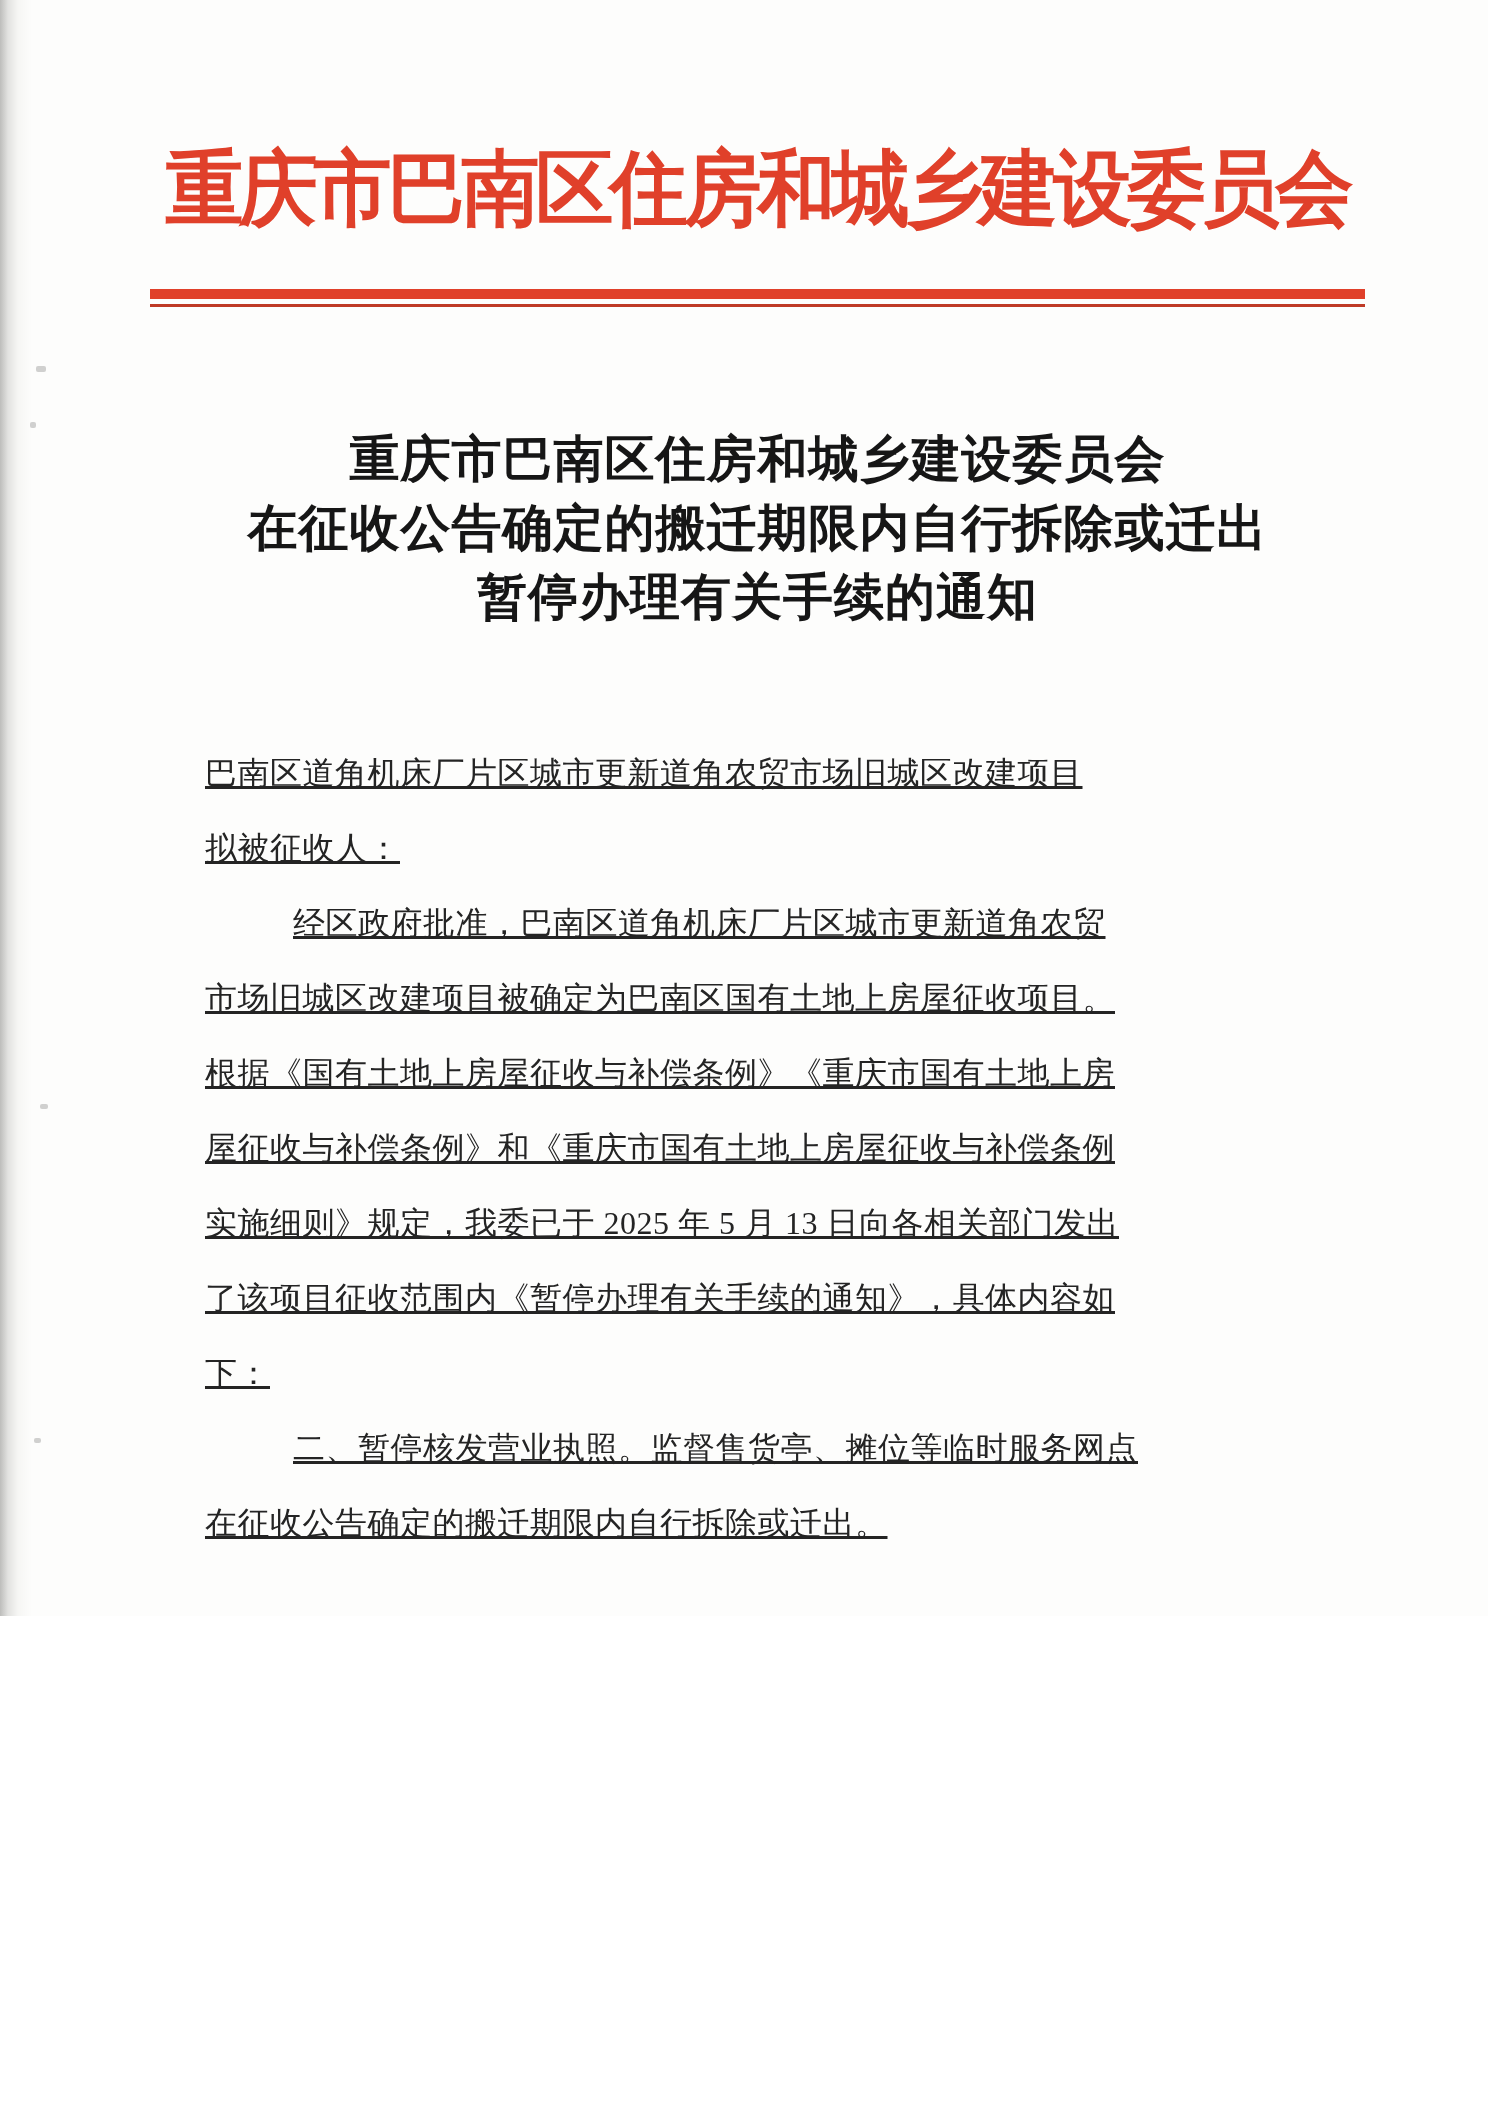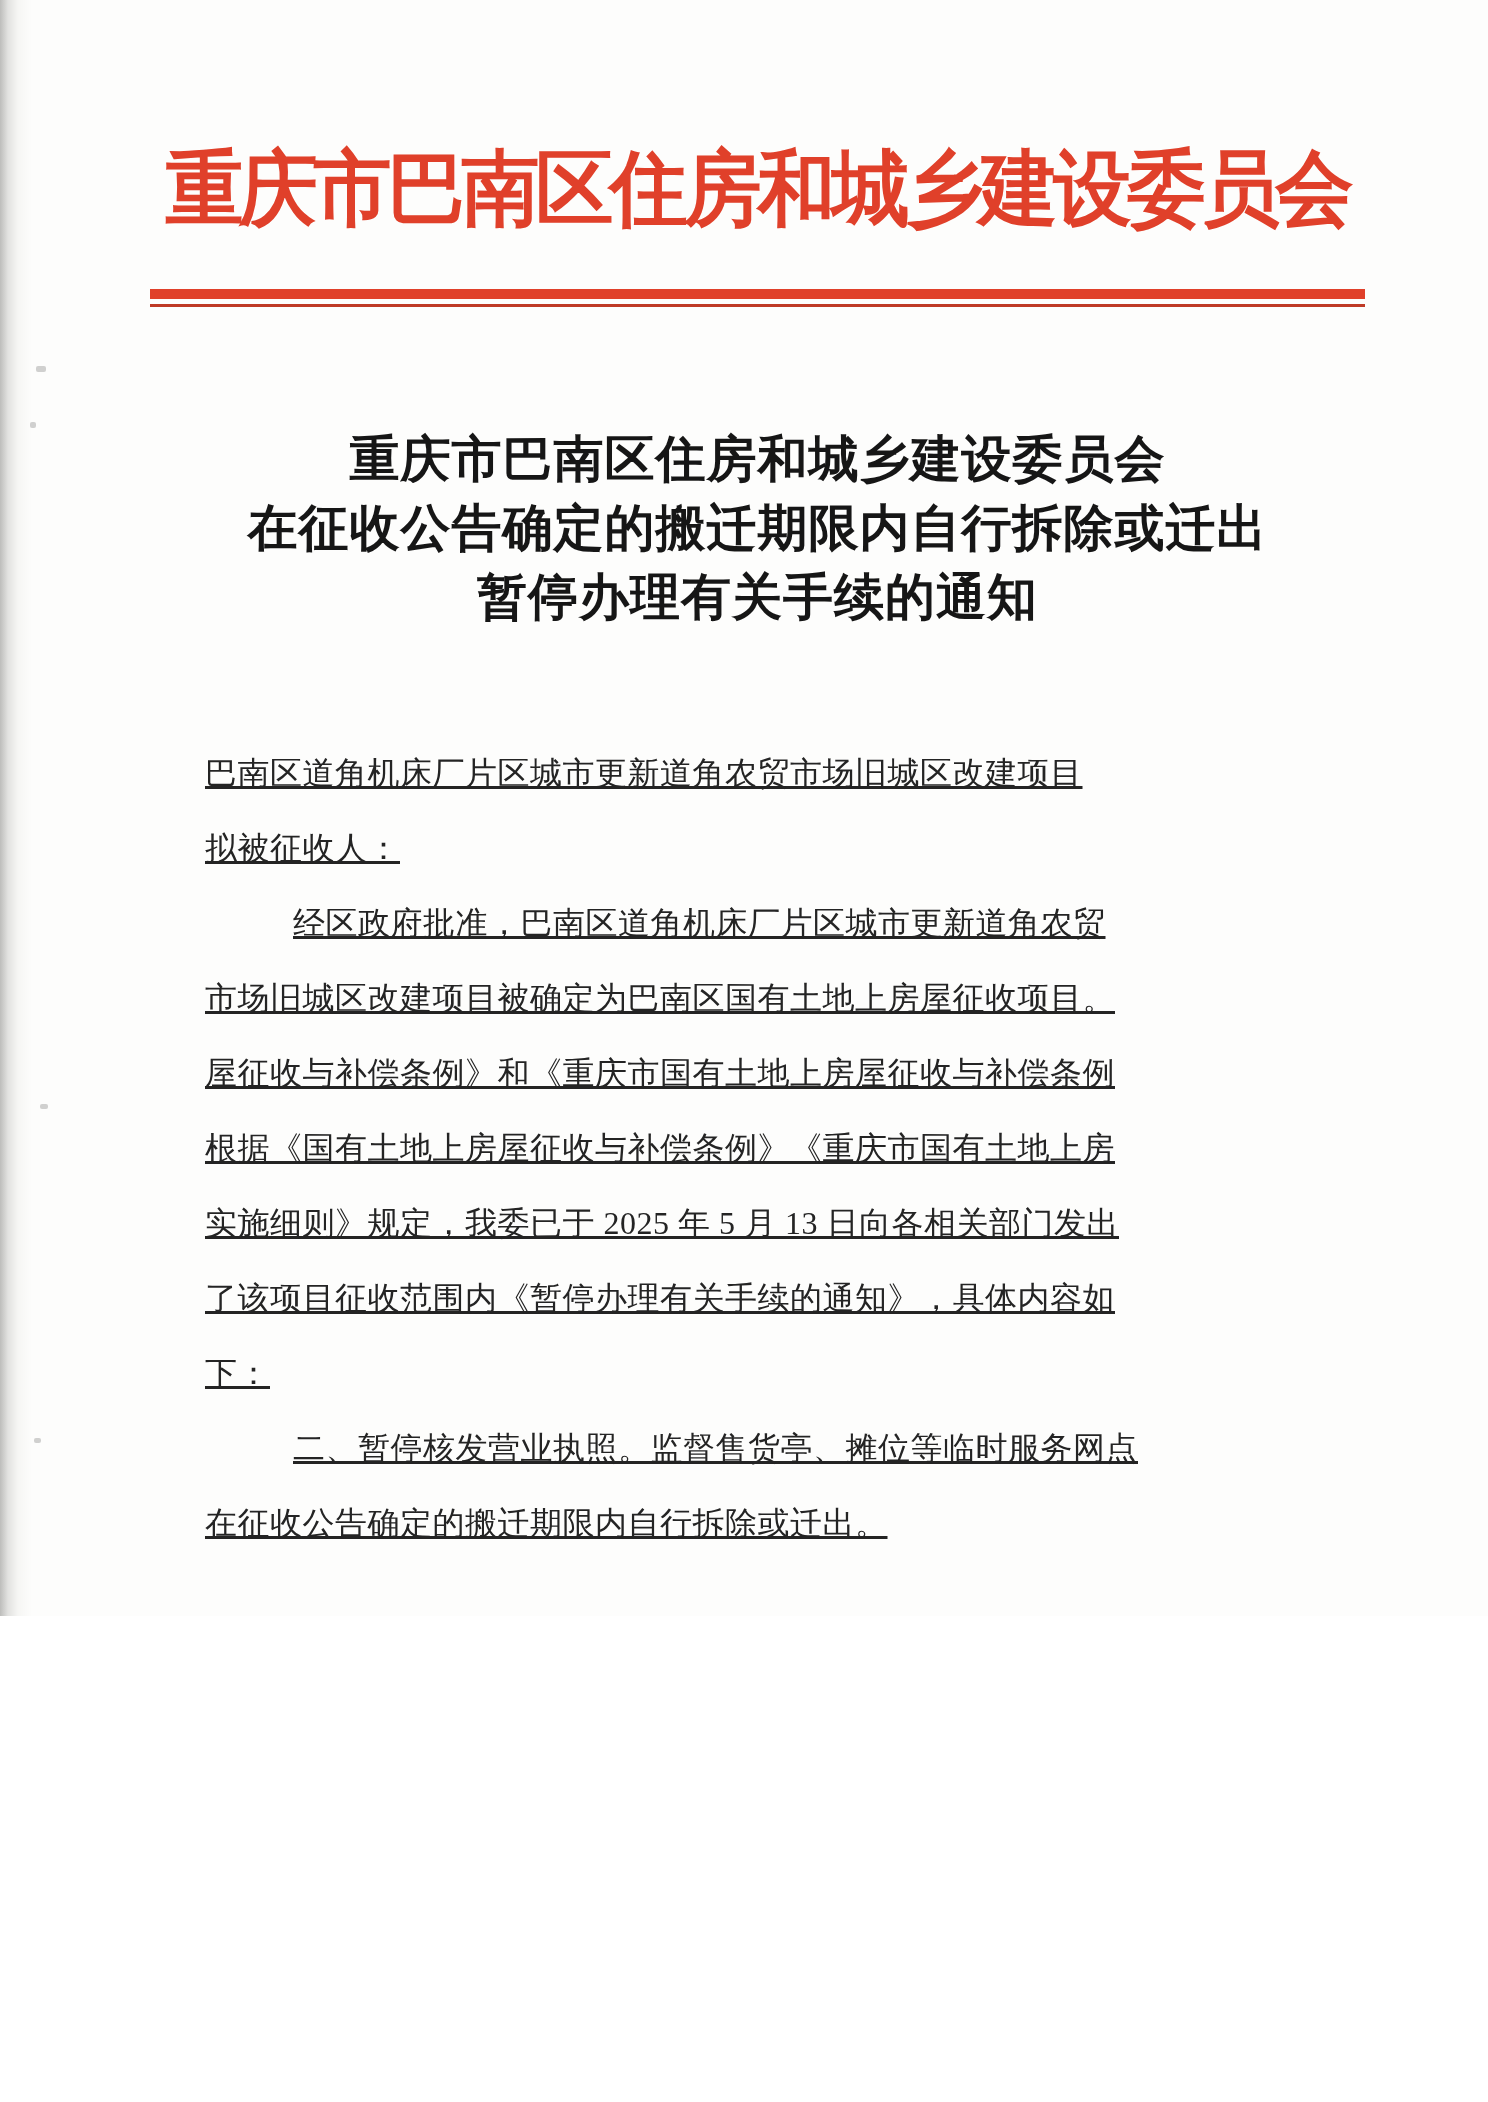--- a/index.html
+++ b/index.html
@@ -98,22 +98,22 @@
       <div>重庆市巴南区住房和城乡建设委员会</div>
       <div>在征收公告确定的搬迁期限内自行拆除或迁出</div>
       <div>暂停办理有关手续的通知</div>
     </div>
 
     <div class="body-text">
       <p>巴南区道角机床厂片区城市更新道角农贸市场旧城区改建项目</p>
       <p>拟被征收人：</p>
       <p class="indent">经区政府批准，巴南区道角机床厂片区城市更新道角农贸</p>
       <p>市场旧城区改建项目被确定为巴南区国有土地上房屋征收项目。</p>
+      <p>根据《国有土地上房屋征收与补偿条例》《重庆市国有土地上房</p>
       <p>屋征收与补偿条例》和《重庆市国有土地上房屋征收与补偿条例</p>
-      <p>根据《国有土地上房屋征收与补偿条例》《重庆市国有土地上房</p>
       <p>实施细则》规定，我委已于 2025 年 5 月 13 日向各相关部门发出</p>
       <p>了该项目征收范围内《暂停办理有关手续的通知》，具体内容如</p>
       <p>下：</p>
       <p class="indent">二、暂停核发营业执照。监督售货亭、摊位等临时服务网点</p>
       <p>在征收公告确定的搬迁期限内自行拆除或迁出。</p>
     </div>
 
     <div class="rule-group bottom">
       <div class="rule thin"></div>
       <div class="rule thick"></div>

